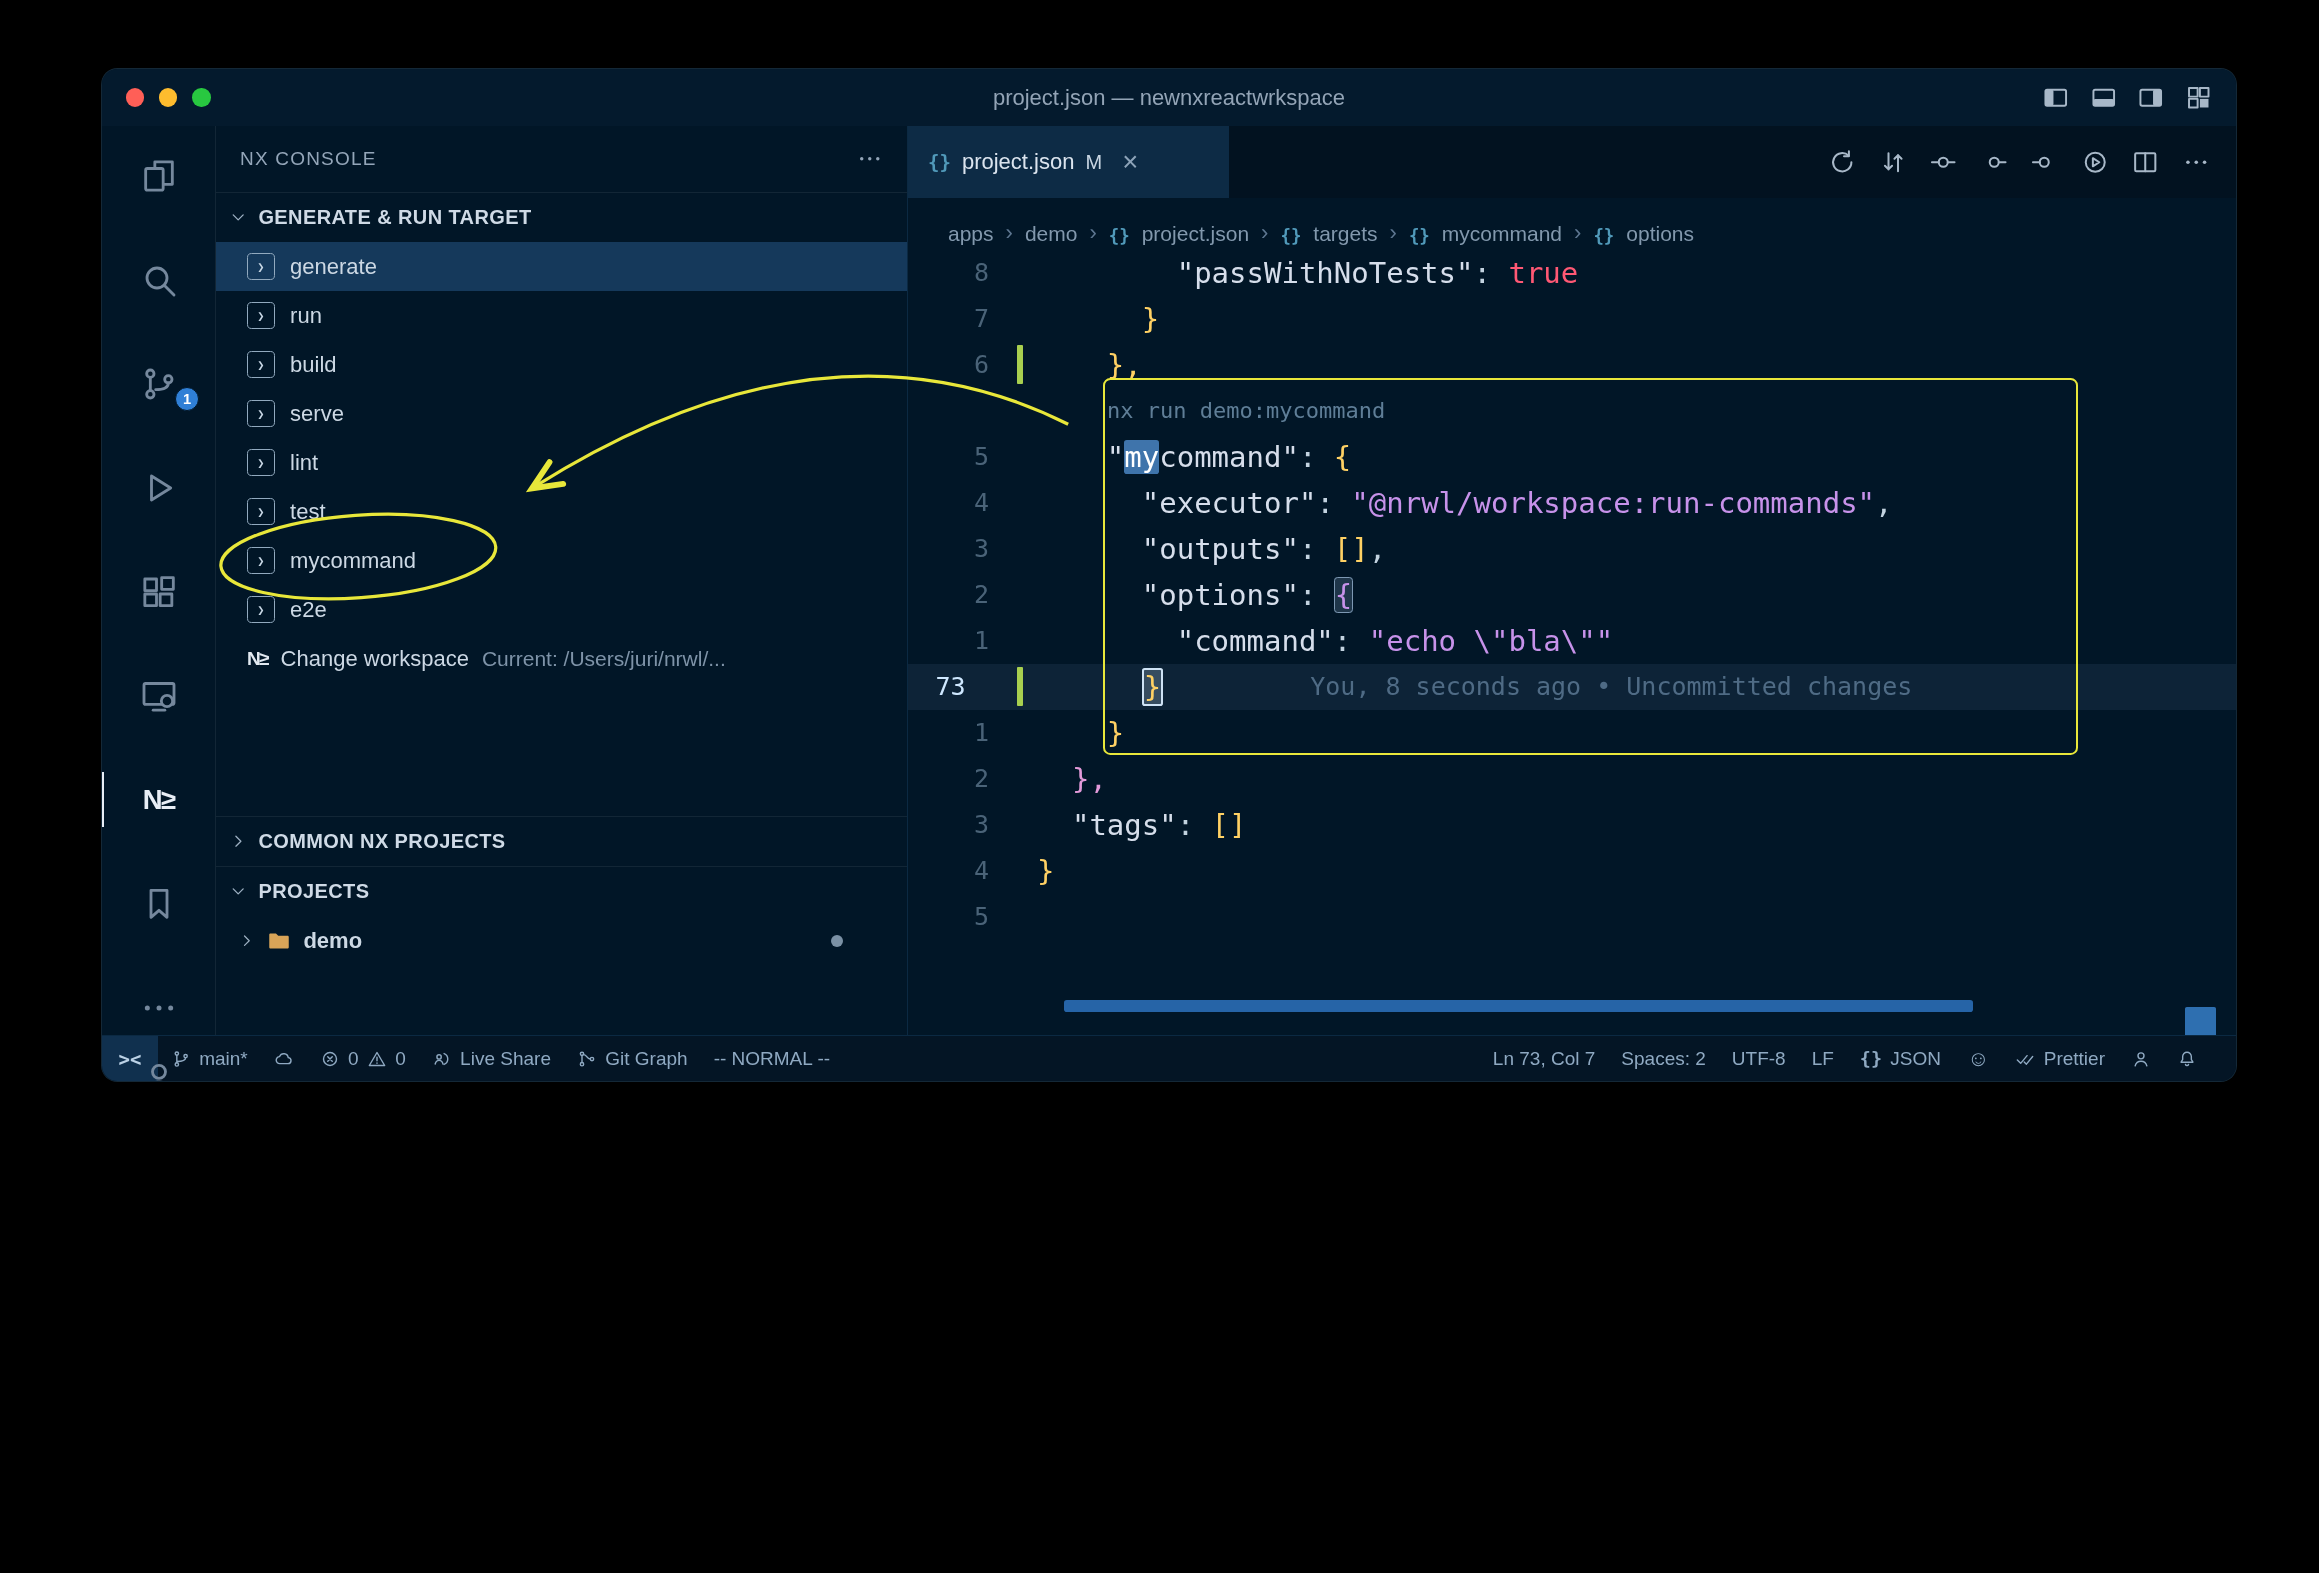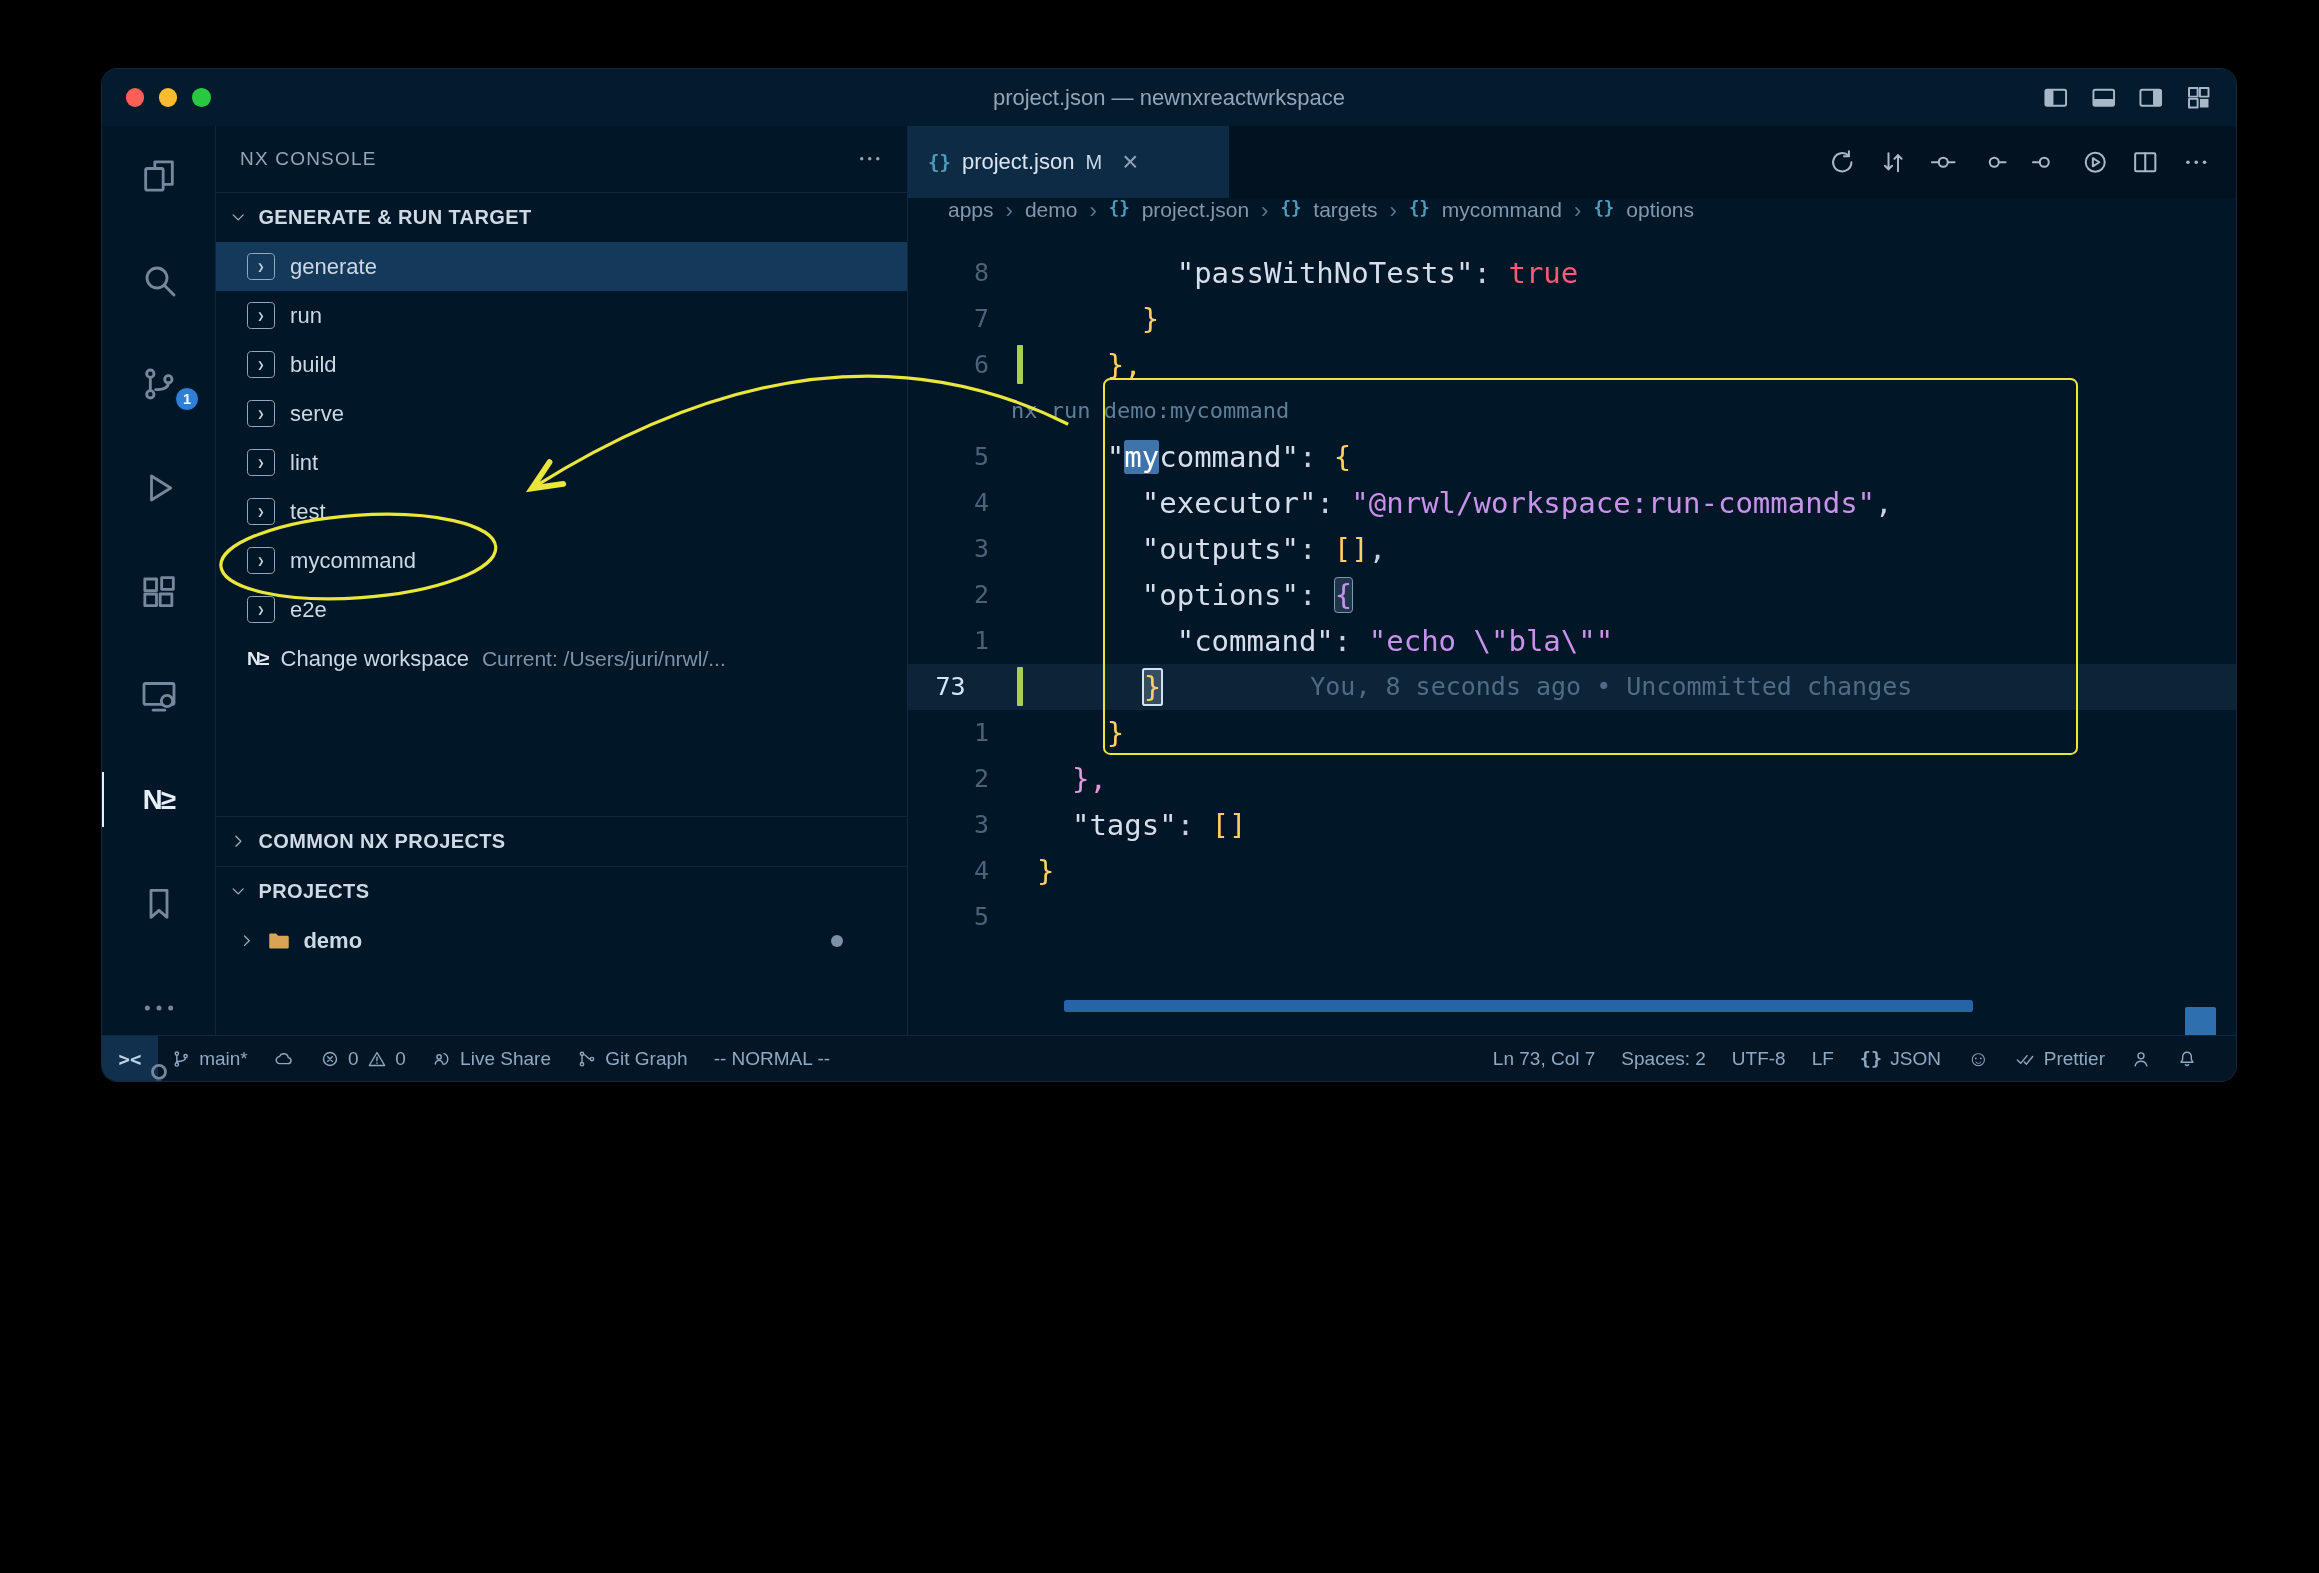--- a/index.html
+++ b/index.html
@@ -88,38 +88,38 @@
   .editor{flex:1;display:flex;flex-direction:column;min-width:0;background:var(--bg)}
   .tabbar{height:72px;flex:0 0 72px;background:var(--tabbar);display:flex;align-items:stretch}
   .tab{display:flex;align-items:center;gap:11px;padding:0 20px;background:var(--tab-active);
     cursor:pointer;min-width:321px}
   .tab-braces{font-family:"DejaVu Sans Mono",monospace;font-weight:bold;font-size:19px;color:#519aba}
   .tab-label{font-size:22px;color:#dbe4ee}
   .tab-mod{font-size:20px;color:#c9d6e3}
   .tab-close{font-size:27.5px;color:#8da3b8;margin-left:9.2px;line-height:1}
   .tab-actions{margin-left:auto;display:flex;align-items:center;gap:22px;padding-right:26px;color:#8fa3b8}
   .tab-actions .ic{width:28.5px;height:28.5px}
-  .breadcrumb{height:48px;flex:0 0 48px;display:flex;align-items:flex-start;gap:12px;
+  .breadcrumb{height:48px;flex:0 0 48px;display:flex;align-items:flex-end;gap:12px;
     padding-left:40px;font-size:21px;color:#8298ad}
   .bc-sep{color:#5d7690;font-size:22px}
   .bc-braces{font-family:"DejaVu Sans Mono",monospace;font-weight:bold;font-size:17.4px;color:#519aba}
   .bc-item{cursor:pointer}
 
   
   .code-wrap{flex:1;position:relative;overflow:hidden;
     font-family:"DejaVu Sans Mono",monospace;font-size:29px;color:var(--txt)}
   .rows{position:absolute;left:0;right:0;top:3.7px}
   .row{position:relative;height:46px;display:flex;align-items:center}
   .row.cur{background:rgba(125,160,196,.10)}
   .lnum{width:103px;flex:0 0 103px;text-align:right;padding-right:22px;
     font-size:25px;color:#4a6378}
   .lnum.curnum{text-align:left;padding-left:27.5px;padding-right:0;color:#cfe8ff}
   .gbar{position:absolute;left:109px;top:3.7px;bottom:3.7px;width:5.5px;background:var(--bargreen);border-radius:0.9px}
   .code{white-space:pre;padding-left:26px}
-  .lens{font-size:22px;color:var(--dimmer);cursor:pointer}
+  .lens{margin-left:96px;font-size:22px;color:var(--dimmer);cursor:pointer}
   .blame{margin-left:147px;font-size:25px;color:#4f6b85;white-space:pre}
   .tk-ind{color:var(--txt)}
   .tk-key{color:#d6deeb}
   .tk-pun{color:#c3d3e0}
   .tk-str{color:var(--purple)}
   .tk-bool{color:var(--red)}
   .tk-b1{color:var(--gold)}
   .tk-b2{color:var(--pink)}
   .tk-sel{background:var(--sel);color:#fff;border-radius:2.8px}
   .tk-match{color:var(--purple);border:1.8px solid #7d98b3;background:rgba(125,152,179,.25);border-radius:3.7px}

